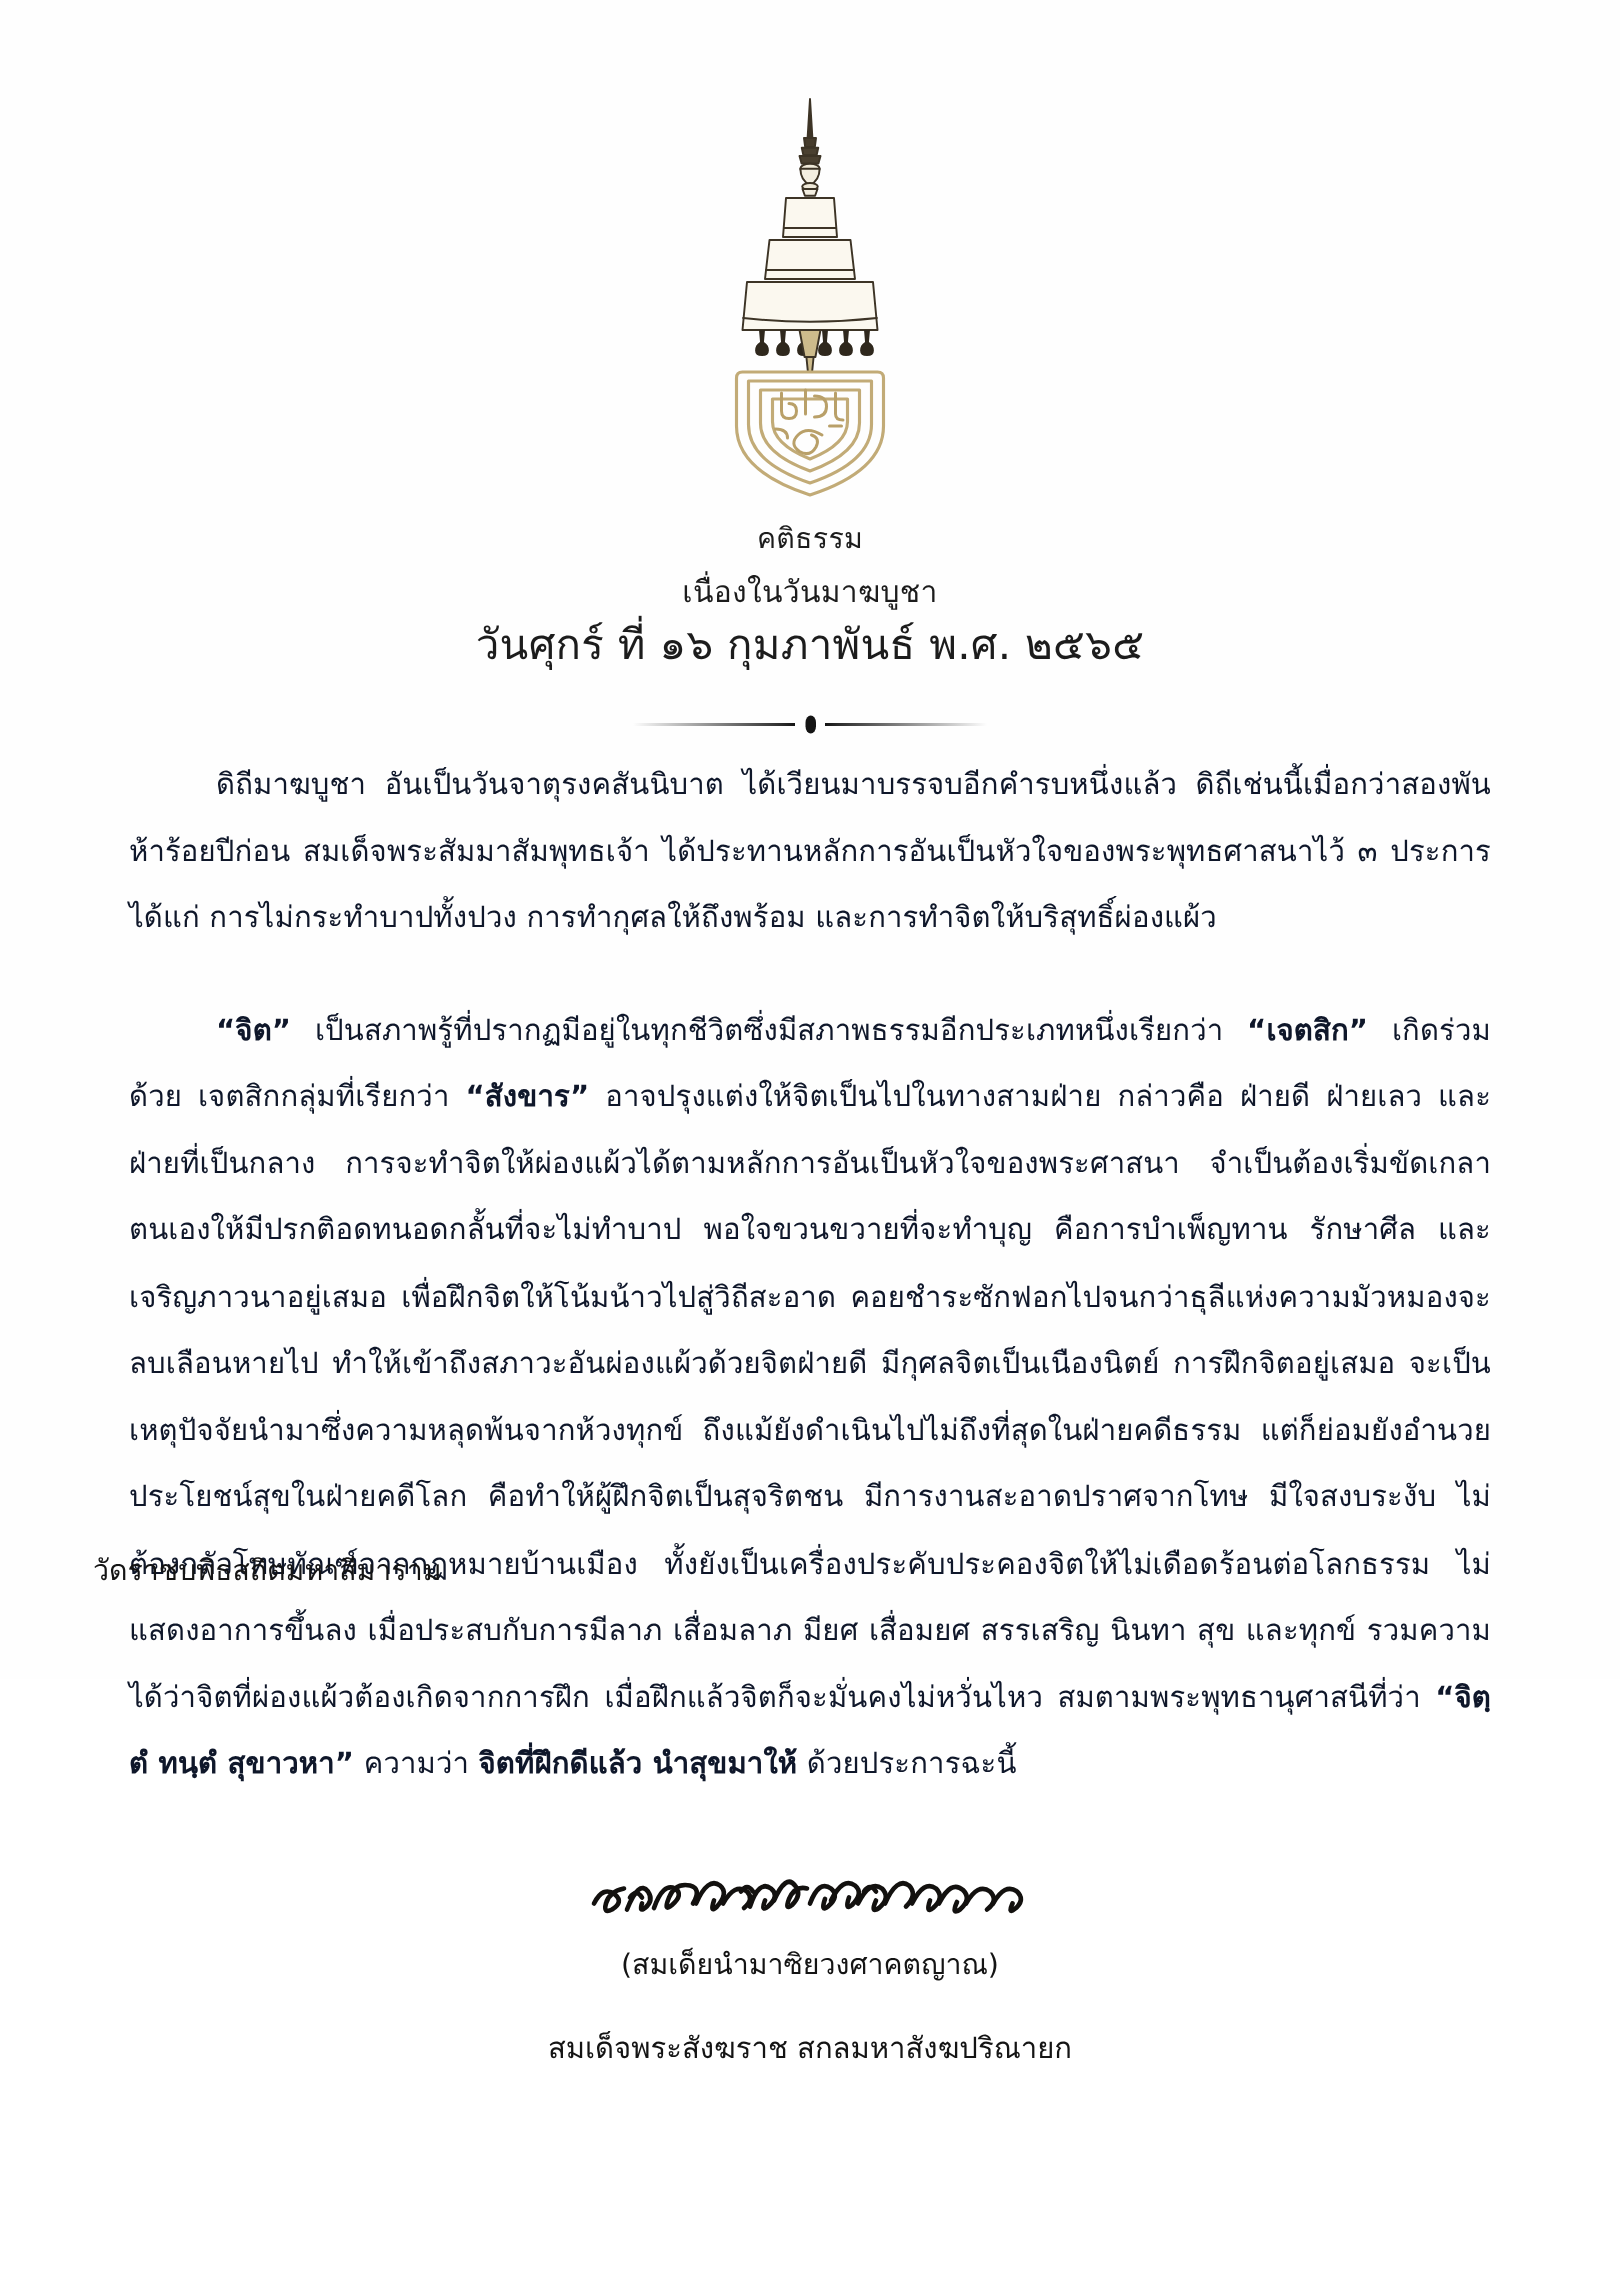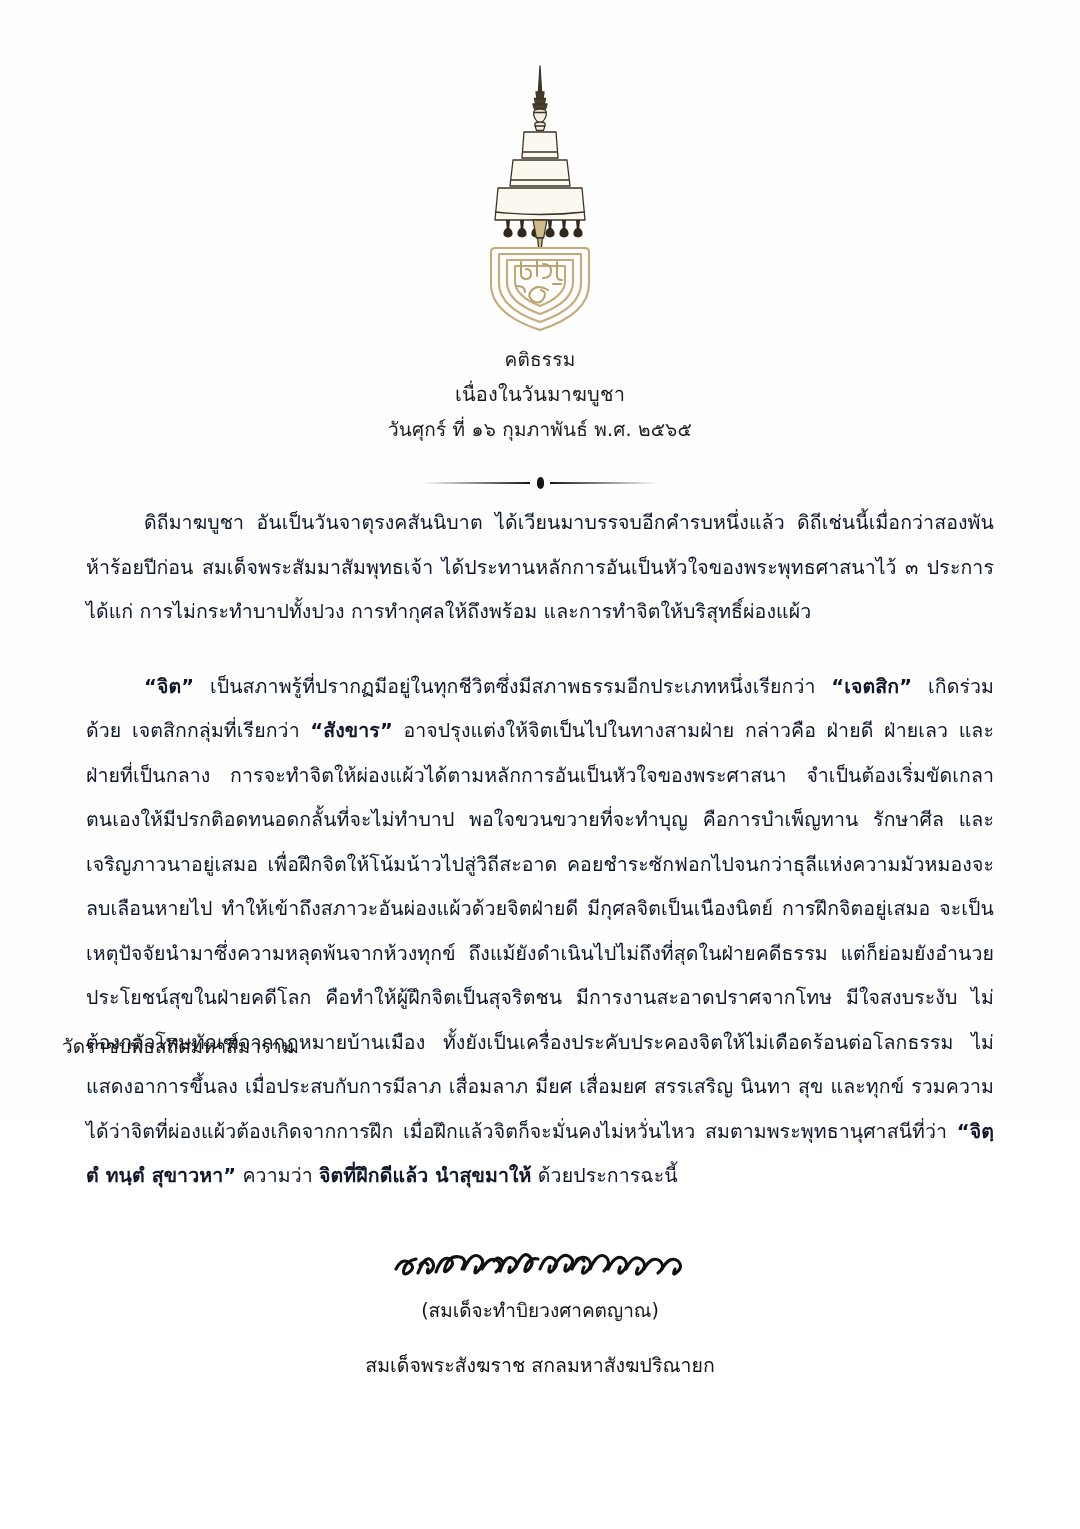--- a/index.html
+++ b/index.html
@@ -43,21 +43,21 @@
     text-align: center;
     margin-top: 8px;
   }
   .heading-line {
     font-size: 19px;
     line-height: 35px;
     color: #1c1c1c;
     letter-spacing: 0.2px;
   }
   .heading-line.l2 { font-size: 20px; }
-  .heading-line.l3 { font-size: 19px; }
+  .heading-line.l3 { font-size: 28px; }
 
   
   .divider-wrap {
     display: flex;
     justify-content: center;
     align-items: center;
     margin-top: 26px;
     margin-bottom: 8px;
     height: 20px;
   }
@@ -238,19 +238,19 @@
         <path d="M200 30 Q208 12 216 18 Q222 24 214 32"></path>
         <path d="M218 30 Q226 14 234 20 Q240 26 232 33 Q227 37 230 28"></path>
         <path d="M236 30 Q244 14 252 21 Q258 27 250 34 Q244 38 248 29"></path>
         <path d="M254 30 Q262 16 270 22 Q276 28 268 34"></path>
         <path d="M272 30 Q280 16 288 22 Q294 28 286 34 Q282 37 285 30"></path>
         <path d="M30 26 Q34 20 38 26"></path>
         <path d="M104 22 Q108 16 112 22"></path>
         <path d="M186 22 Q190 16 194 22"></path>
       </g>
     </svg>
-    <div class="sig-name">(สมเด็จะทำบิยวงศาคตญาณ)</div>
+    <div class="sig-name">(สมเด็ยนำมาซิยวงศาคตญาณ)</div>
     <div class="sig-title">สมเด็จพระสังฆราช สกลมหาสังฆปริณายก</div>
   </div>
 
   <div class="footer">วัดราชบพิธสถิตมหาสีมาราม</div>
 
 </div>
 
 </body></html>

